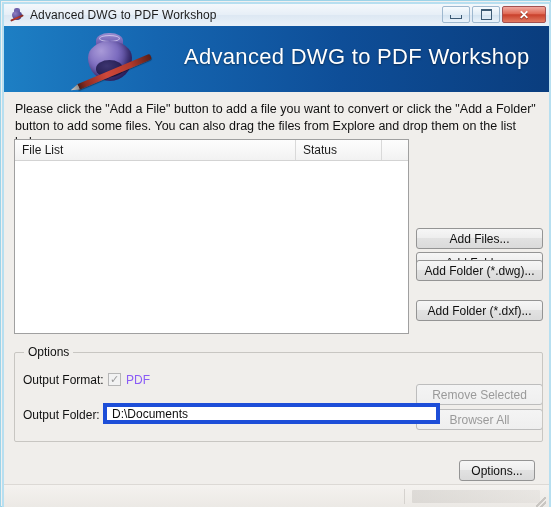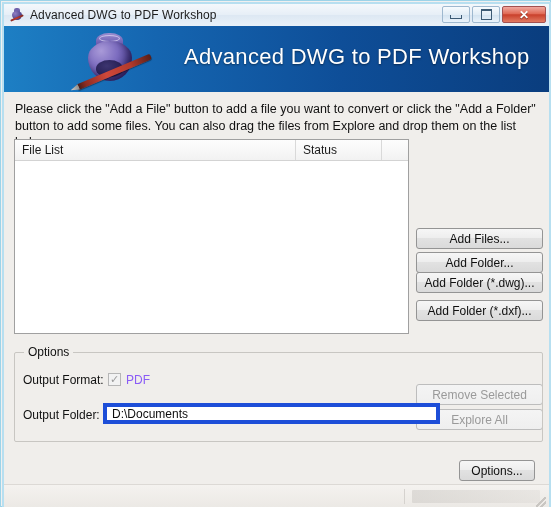--- a/index.html
+++ b/index.html
@@ -259,21 +259,21 @@
     white-space: nowrap;
     padding: 0;
   }
   .btn.disabled {
     color: #9a9a9a;
     border-color: #bdbdbd;
     background: linear-gradient(to bottom, #f4f4f4 0%, #efefef 100%);
   }
   #btn-add-files   { position: absolute; left: 412px; top: 136px; width: 127px; height: 21px; }
   #btn-add-folder  { position: absolute; left: 412px; top: 160px; width: 127px; height: 21px; }
-  #btn-add-dwg     { position: absolute; left: 412px; top: 180px; width: 127px; height: 21px; }
+  #btn-add-dwg     { position: absolute; left: 412px; top: 168px; width: 127px; height: 21px; }
   #btn-add-dxf     { position: absolute; left: 412px; top: 208px; width: 127px; height: 21px; }
   #btn-remove-sel  { position: absolute; left: 412px; top: 292px; width: 127px; height: 21px; }
   #btn-remove-all  { position: absolute; left: 412px; top: 317px; width: 127px; height: 21px; }
 
   
   #options-group {
     position: absolute;
     left: 10px; top: 260px;
     width: 529px; height: 90px;
     box-sizing: border-box;
@@ -414,21 +414,21 @@
         </div>
         <div id="filelist-body"></div>
       </div>
 
       <div class="btn" id="btn-add-folder">Add Folder...</div>
       <div class="btn" id="btn-add-files">Add Files...</div>
       <div class="btn" id="btn-add-dwg">Add Folder (*.dwg)...</div>
       <div class="btn disabled" id="btn-remove-sel">Remove Selected</div>
 
       <div class="btn" id="btn-add-dxf">Add Folder (*.dxf)...</div>
-      <div class="btn disabled" id="btn-remove-all">Explore All</div>
+      <div class="btn disabled" id="btn-remove-all">Browser All</div>
 
       <div id="options-group"></div>
       <div id="options-legend">Options</div>
 
       <div id="lbl-output-format">Output Format:</div>
       <div id="pdf-checkbox">✓</div>
       <div id="lbl-pdf">PDF</div>
 
       <div id="lbl-output-folder">Output Folder:</div>
       <input id="input-output-folder" type="text" value="D:\Documents" style="">

